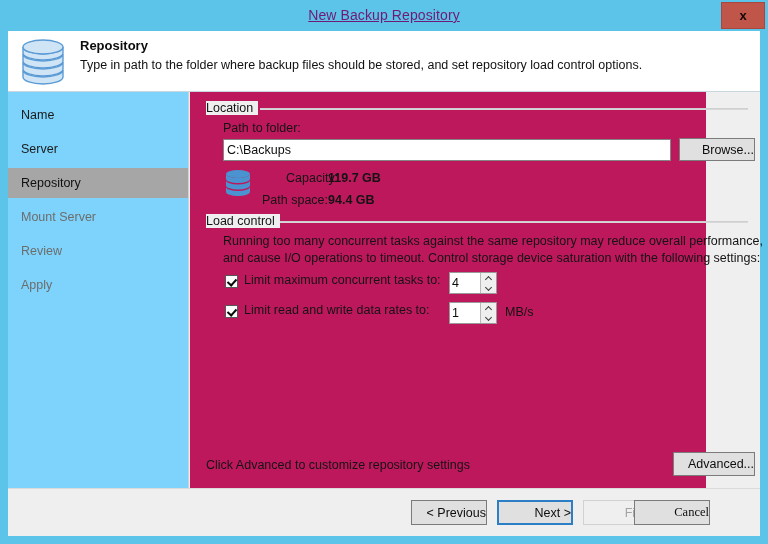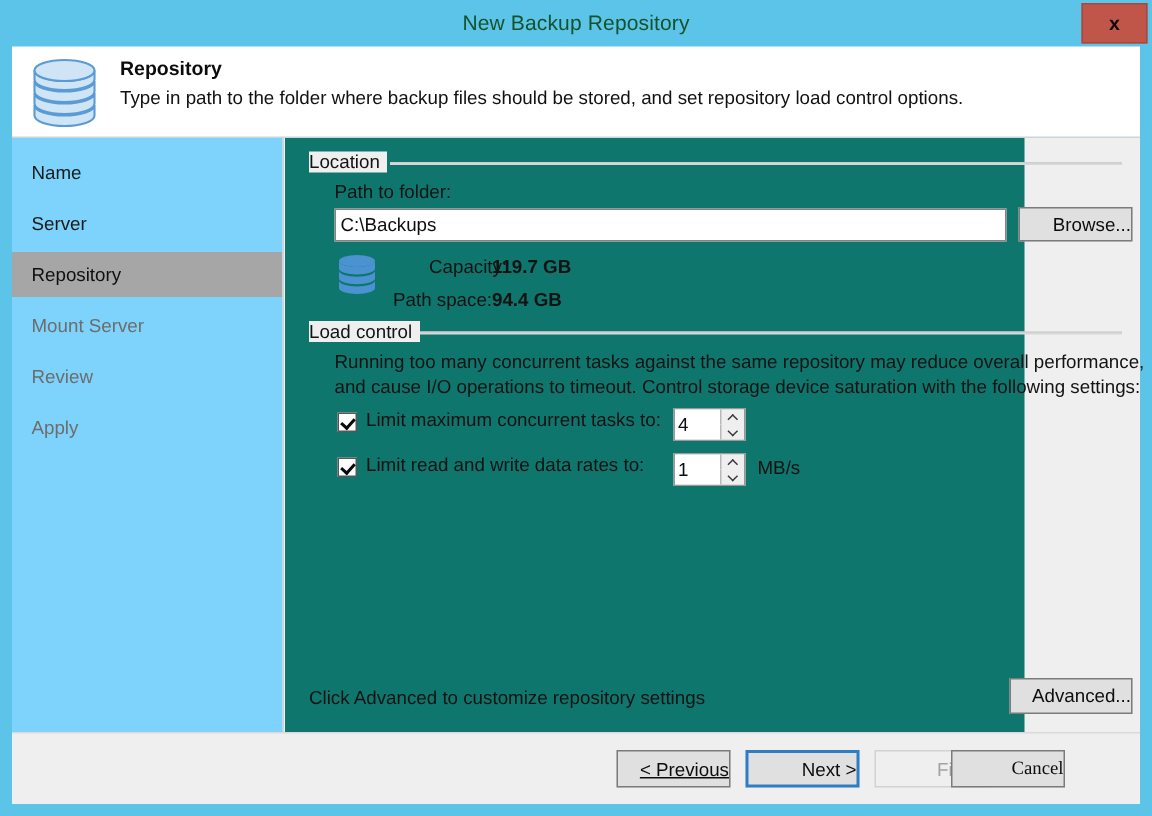--- a/index.html
+++ b/index.html
@@ -33,22 +33,23 @@
     background: #5cc4e8;
   }
   .titlebar-text {
     position: absolute;
     left: 0; top: 0;
     width: 768px;
     height: 31px;
     line-height: 31px;
     text-align: center;
     font-size: 14px;
-    color: #14532d;
+    color: #701a75;
     letter-spacing: 0.1px;
+    text-decoration: underline;
   }
   .close-button {
     position: absolute;
     right: 3px;
     top: 2px;
     width: 44px;
     height: 27px;
     background: #c0564a;
     border: 1px solid #a8483d;
     box-sizing: border-box;
@@ -129,24 +130,23 @@
   .nav-item.done { color: #1a1a1a; }
   .nav-item.active {
     background: #a6a6a6;
     color: #101010;
   }
 
   .content {
     position: absolute;
     left: 182px;
     top: 0;
-    width: 469px;
+    width: 516px;
     height: 404px;
-    background: #0f766e;
-    padding-left: 24px;
+    background: #be185d;
   }
 
   
   .group-label {
     position: absolute;
     font-size: 12.5px;
     color: #131313;
     background: #efefef;
     padding-right: 5px;
     z-index: 2;
@@ -417,19 +417,19 @@
 
       <div class="advbar">
         <div class="lbl" style="left:16px; top:14px;">Click Advanced to customize repository settings</div>
         <button class="btn" style="left:483px; top:8px; width:82px; height:24px;">Advanced...</button>
       </div>
 
     </div>
   </div>
 
   <div class="footer">
-    <button class="btn" style="left:403px; top:11px; width:76px; height:25px;text-decoration:underline;">&lt; Previous</button>
+    <button class="btn" style="left:403px; top:11px; width:76px; height:25px;">&lt; Previous</button>
     <button class="btn disabled" style="left:575px; top:11px; width:76px; height:25px;">Finish</button>
     <button class="btn focus" style="left:489px; top:11px; width:76px; height:25px;">Next &gt;</button>
     <button class="btn" style="left:626px; top:11px; width:76px; height:25px;font-family:Liberation Serif, serif;">Cancel</button>
   </div>
 
 </div>
 
 </body></html>

